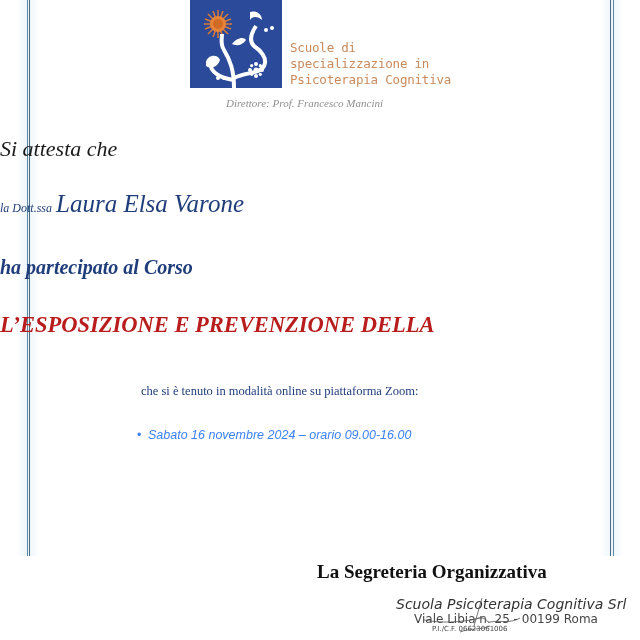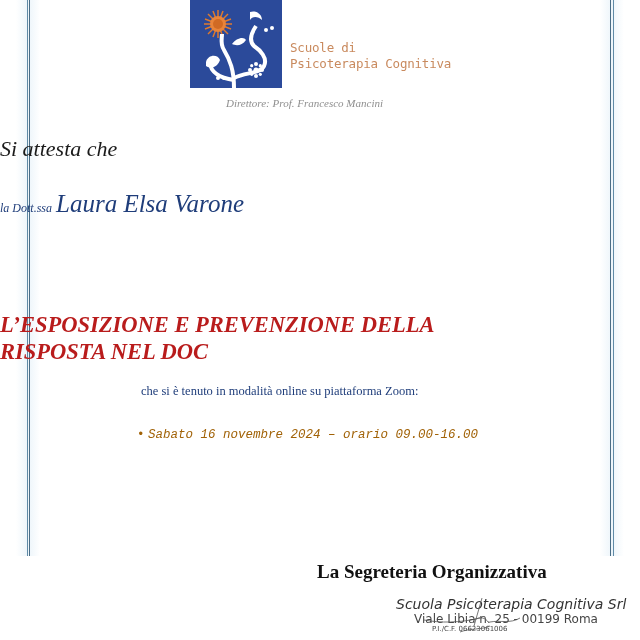--- a/index.html
+++ b/index.html
@@ -102,24 +102,24 @@
       top: 384px;
       font-family: "Liberation Serif", serif;
       font-size: 12.5px;
       color: #1f3d7a;
       text-align: center;
     }
     .date-item {
       position: absolute;
       left: 137px;
       top: 428px;
-      font-family: Liberation Mono, monospace;
+      font-family: Liberation Sans, sans-serif;
       font-size: 12.5px;
       font-style: italic;
-      color: #a16207;
+      color: #3b82f6;
     }
     .date-item .bullet {
       display: inline-block;
       width: 11px;
       font-style: normal;
     }
     .segreteria {
       position: absolute;
       left: 317px;
       top: 561px;
@@ -220,37 +220,38 @@
         <circle cx="6" cy="0" r="2"></circle>
         <circle cx="-4.3" cy="-4.3" r="1.6"></circle>
         <circle cx="4.3" cy="4.3" r="1.6"></circle>
         <circle cx="-4.3" cy="4.3" r="1.6"></circle>
         <circle cx="4.3" cy="-4.3" r="1.6"></circle>
       </g>
     </svg>
   </div>
   <div class="logo-text">
     <div>Scuole di</div>
+    <div>specializzazione in</div>
     <div>Psicoterapia Cognitiva</div>
   </div>
   <div class="director">
     <span>Direttore: Prof. Francesco Mancini</span>
   </div>
 
   <div class="center-line attesta">Si attesta che</div>
 
   <div class="center-line name-line">
     <span class="prefix">la Dott.ssa</span>
     <span class="name">Laura Elsa Varone</span>
   </div>
 
+  <div class="center-line partecipato">ha partecipato al Corso</div>
 
   <div class="center-line course-title">
     <div>L’ESPOSIZIONE E PREVENZIONE DELLA</div>
-    <div>RISPOSTA NEL DOC</div>
   </div>
 
   <div class="modalita">che si è tenuto in modalità online su piattaforma Zoom:</div>
 
   <div class="date-item">
     <span class="bullet">•</span><span>Sabato 16 novembre 2024 – orario 09.00-16.00</span>
   </div>
 
   <div class="segreteria">La Segreteria Organizzativa</div>
 

